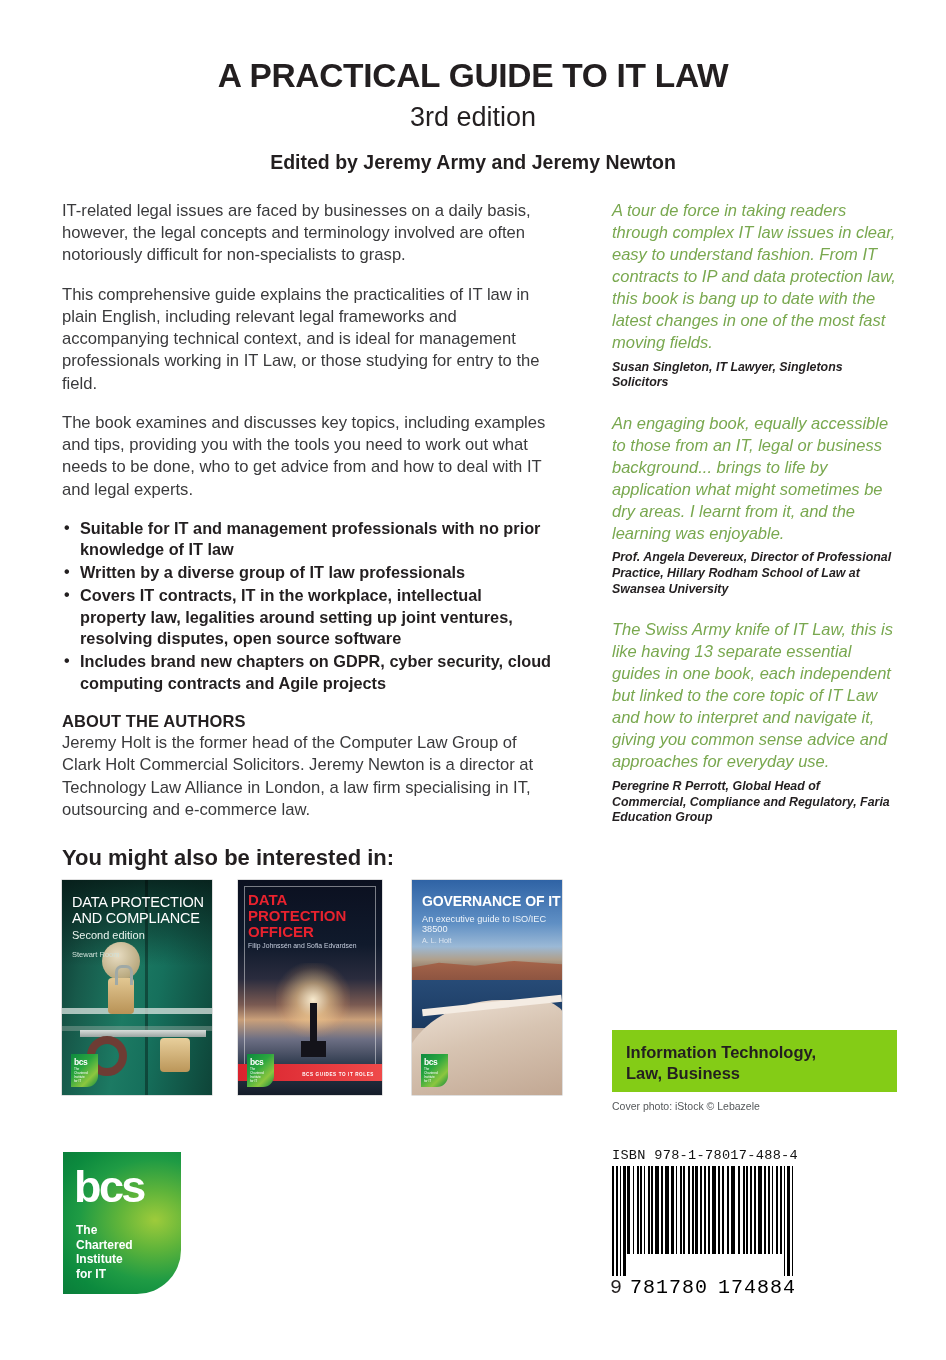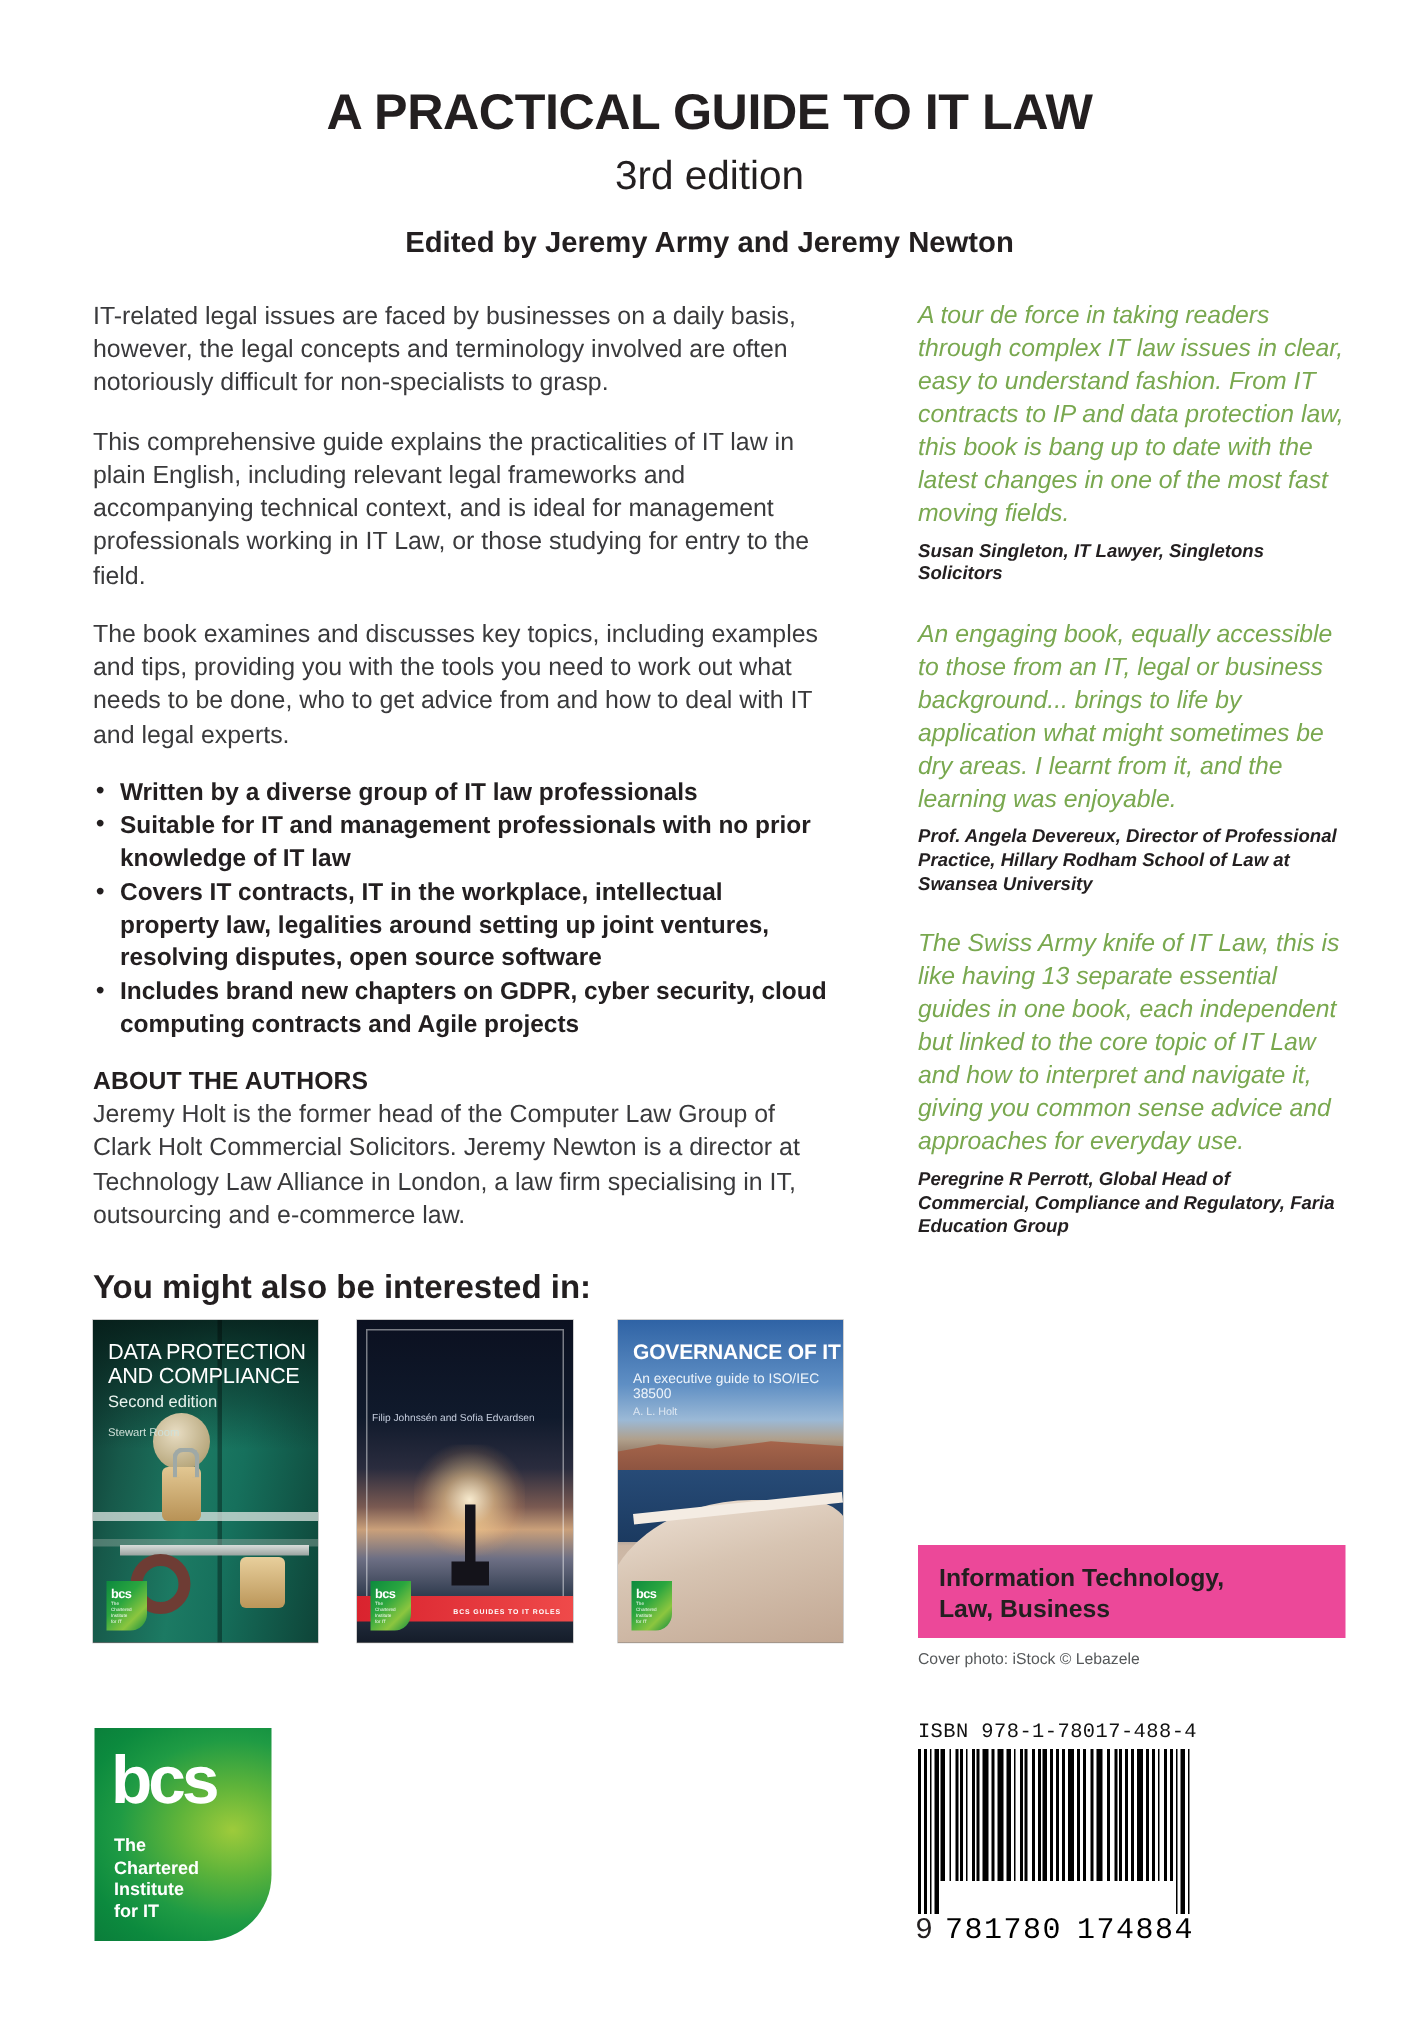--- a/index.html
+++ b/index.html
@@ -156,21 +156,21 @@
     color: #79a84f; margin-bottom: 6px;
   }
   .quote-attr {
     font-size: 12.4px; line-height: 1.26; font-style: italic; font-weight: bold;
     color: #231f20; margin-bottom: 22px;
   }
 
   
   .cat-box {
     position: absolute; left: 612px; top: 1030px; width: 285px; height: 62px;
-    background: #ec4899;
+    background: #84cc16;
   }
   .cat-text {
     position: absolute; left: 14px; top: 12px;
     font-size: 16.5px; font-weight: bold; line-height: 1.25; color: #231f20;
   }
   .photo-credit {
     position: absolute; left: 612px; top: 1100px;
     font-size: 10.5px; color: #55585a;
   }
 
@@ -240,22 +240,22 @@
   </div>
 
   <div class="columns">
 
     <div class="col-left">
       <p class="blurb">IT-related legal issues are faced by businesses on a daily basis, however, the legal concepts and terminology involved are often notoriously difficult for non-specialists to grasp.</p>
       <p class="blurb">This comprehensive guide explains the practicalities of IT law in plain English, including relevant legal frameworks and accompanying technical context, and is ideal for management professionals working in IT Law, or those studying for entry to the field.</p>
       <p class="blurb">The book examines and discusses key topics, including examples and tips, providing you with the tools you need to work out what needs to be done, who to get advice from and how to deal with IT and legal experts.</p>
 
       <ul class="features">
+        <li>Suitable for IT and management professionals with no prior knowledge of IT law</li>
         <li>Written by a diverse group of IT law professionals</li>
-        <li>Suitable for IT and management professionals with no prior knowledge of IT law</li>
         <li>Covers IT contracts, IT in the workplace, intellectual property law, legalities around setting up joint ventures, resolving disputes, open source software</li>
         <li>Includes brand new chapters on GDPR, cyber security, cloud computing contracts and Agile projects</li>
       </ul>
 
       <div class="about-head">ABOUT THE AUTHORS</div>
       <p class="about-body">Jeremy Holt is the former head of the Computer Law Group of Clark Holt Commercial Solicitors. Jeremy Newton is a director at Technology Law Alliance in London, a law firm specialising in IT, outsourcing and e-commerce law.</p>
     </div>
 
     <div class="col-right">
       <p class="quote">A tour de force in taking readers through complex IT law issues in clear, easy to understand fashion. From IT contracts to IP and data protection law, this book is bang up to date with the latest changes in one of the most fast moving fields.</p>
@@ -295,20 +295,21 @@
       </div>
     </div>
 
     <div class="cover cover2">
       <div class="cov2-bg"></div>
       <div class="cov2-sun"></div>
       <div class="cov2-house"></div>
       <div class="cov2-rule"></div>
       <div class="cov2-band"></div>
       <div class="cov2-bandtext">BCS GUIDES TO IT ROLES</div>
+      <div class="ctitle">DATA PROTECTION OFFICER</div>
       <div class="cauth">Filip Johnssén and Sofia Edvardsen</div>
       <div class="mini-bcs">
         <div class="mb-word">bcs</div>
         <div class="mb-sub" style="white-space:pre-line">The
 Chartered
 Institute
 for IT</div>
       </div>
     </div>
 

